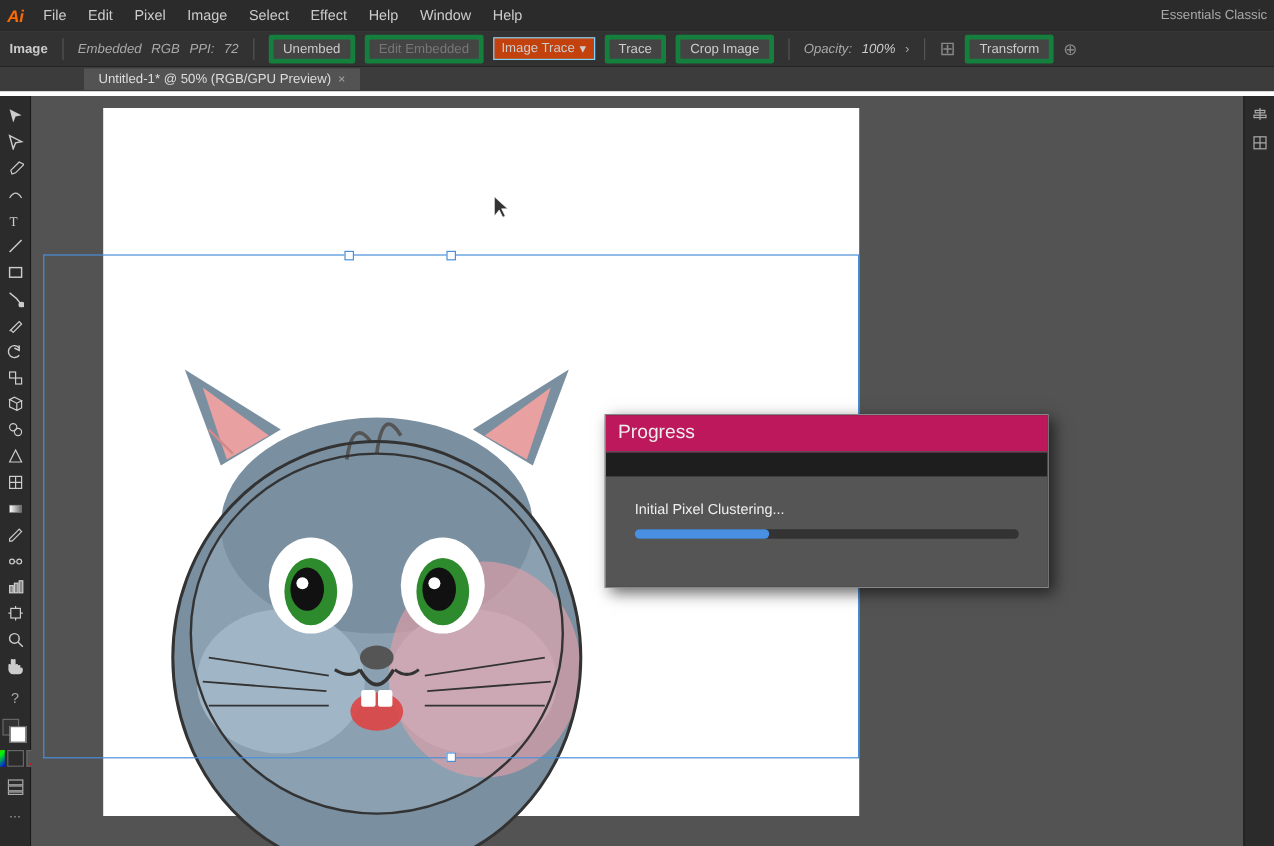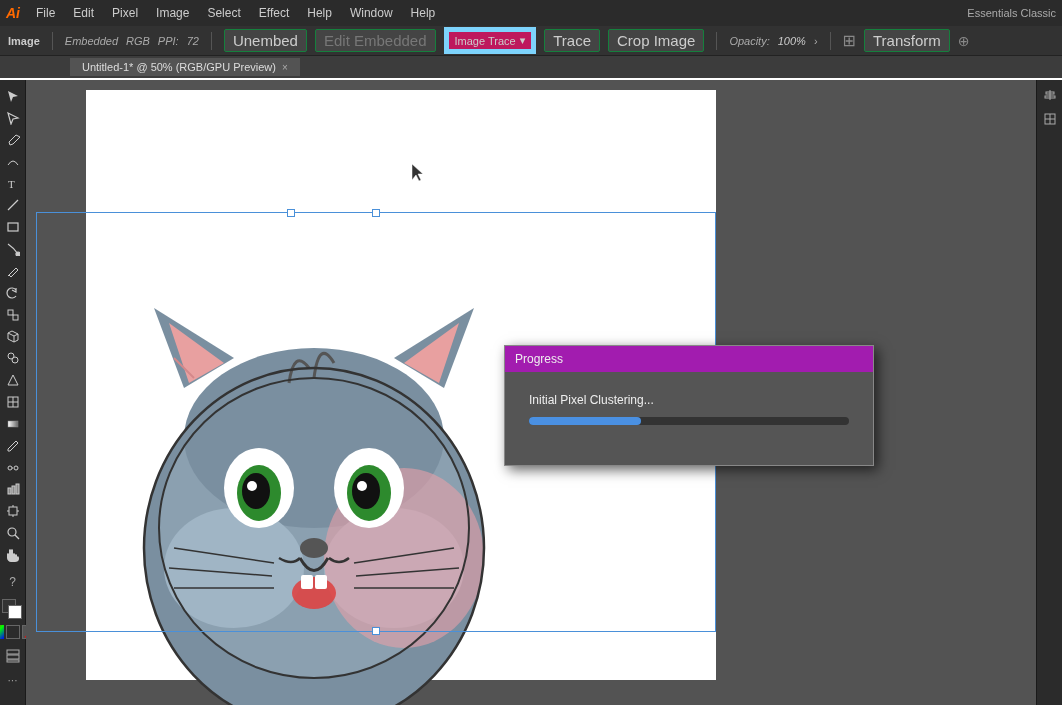--- a/index.html
+++ b/index.html
@@ -46,51 +46,50 @@
       display: flex;
       align-items: center;
       padding: 0 8px;
       gap: 8px;
       border-bottom: 1px solid #222;
       font-size: 11px;
       color: #bbb;
     }
     .props-bar .btn {
       background: #444;
-      border: 1px solid #15803d;
+      border: 4px solid #15803d;
       color: #ccc;
       padding: 2px 8px;
       cursor: pointer;
-      font-size: 15px;
+      font-size: 11px;
       border-radius: 2px;
     }
     .props-bar .separator { width: 1px; height: 18px; background: #555; margin: 0 4px; }
     .props-bar .label { color: #aaa; font-size: 11px; font-style: italic; }
     .props-bar .dropdown {
-      background: #be185d;
-      border: 5px solid #7dd3fc;
+      background: #c2410c;
+      border: 1px solid #7dd3fc;
       color: #ccc;
       padding: 2px 6px;
       cursor: pointer;
       font-size: 11px;
       display: flex;
-      align-items: center;
       gap: 4px;
     }
     .props-bar .opacity-val { color: #ccc; }
 
     
     .tab-bar {
       width: 100%;
       height: 24px;
       background: #3c3c3c;
       display: flex;
       align-items: center;
       padding: 0 70px;
-      border-bottom: 2px solid #ffffff;
+      border-bottom: 4px solid #ffffff;
     }
     .tab {
       background: #535353;
       padding: 3px 12px;
       font-size: 11px;
       color: #ddd;
       display: flex;
       align-items: center;
       gap: 6px;
       cursor: pointer;
@@ -165,32 +164,33 @@
       position: absolute;
       top: 265px;
       left: 478px;
       width: 370px;
       background: #1e1e1e;
       border: 1px solid #888;
       box-shadow: 4px 4px 12px rgba(0,0,0,0.6);
       z-index: 100;
     }
     .dialog-titlebar {
-      background: #a21caf;
+      background: #be185d;
       padding: 6px 10px;
-      font-size: 12px;
+      font-size: 16px;
       color: #eee;
       display: flex;
       align-items: center;
       justify-content: space-between;
       border-bottom: 1px solid #555;
     }
     .dialog-body {
       background: #555;
       padding: 20px 24px 20px 24px;
+      margin-top: 20px;
     }
     .dialog-status {
       color: #eee;
       font-size: 12px;
       margin-bottom: 10px;
     }
     .progress-bar-bg {
       width: 100%;
       height: 8px;
       background: #333;

